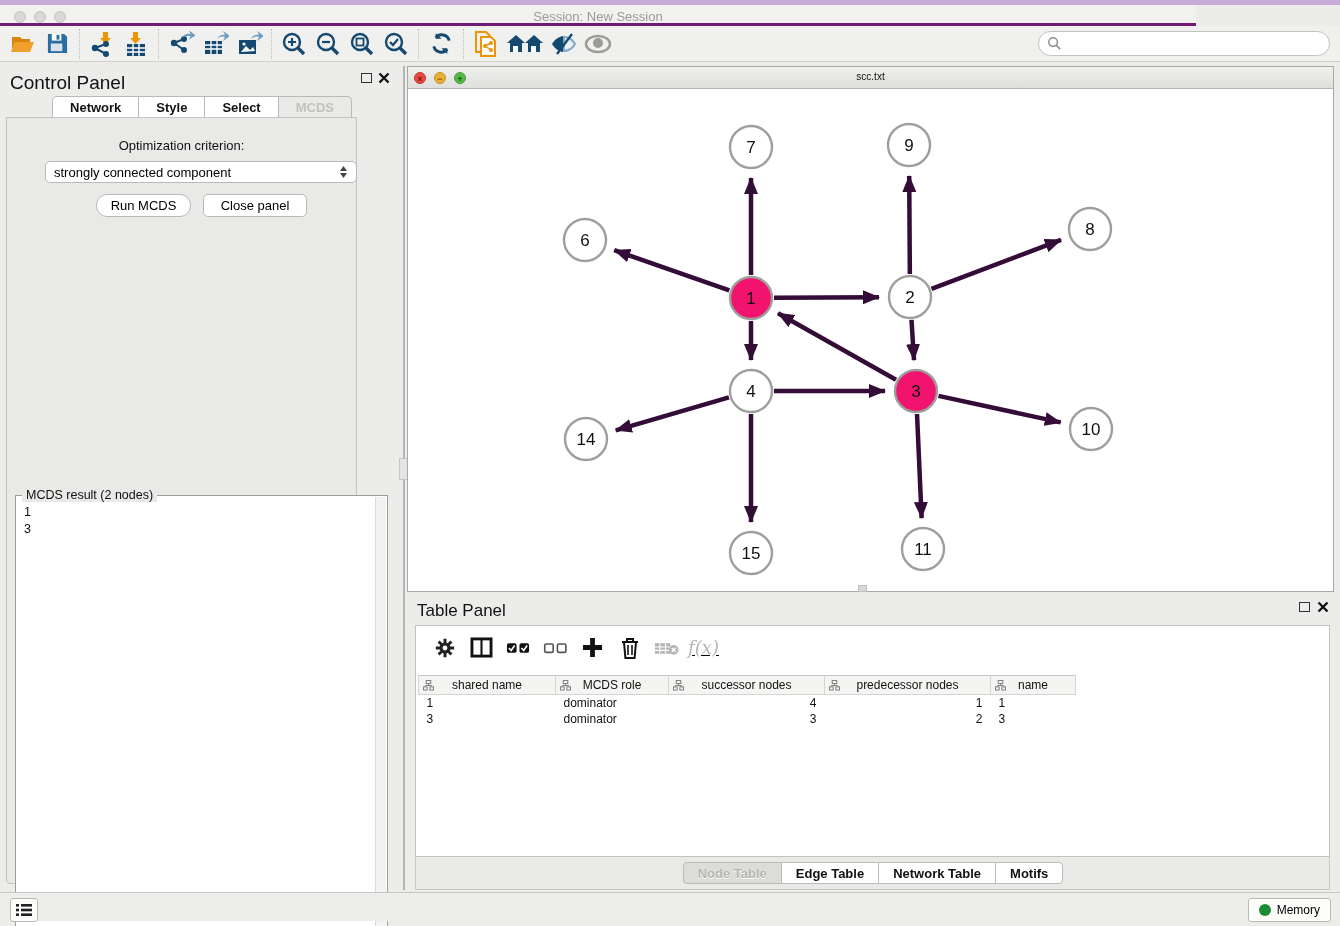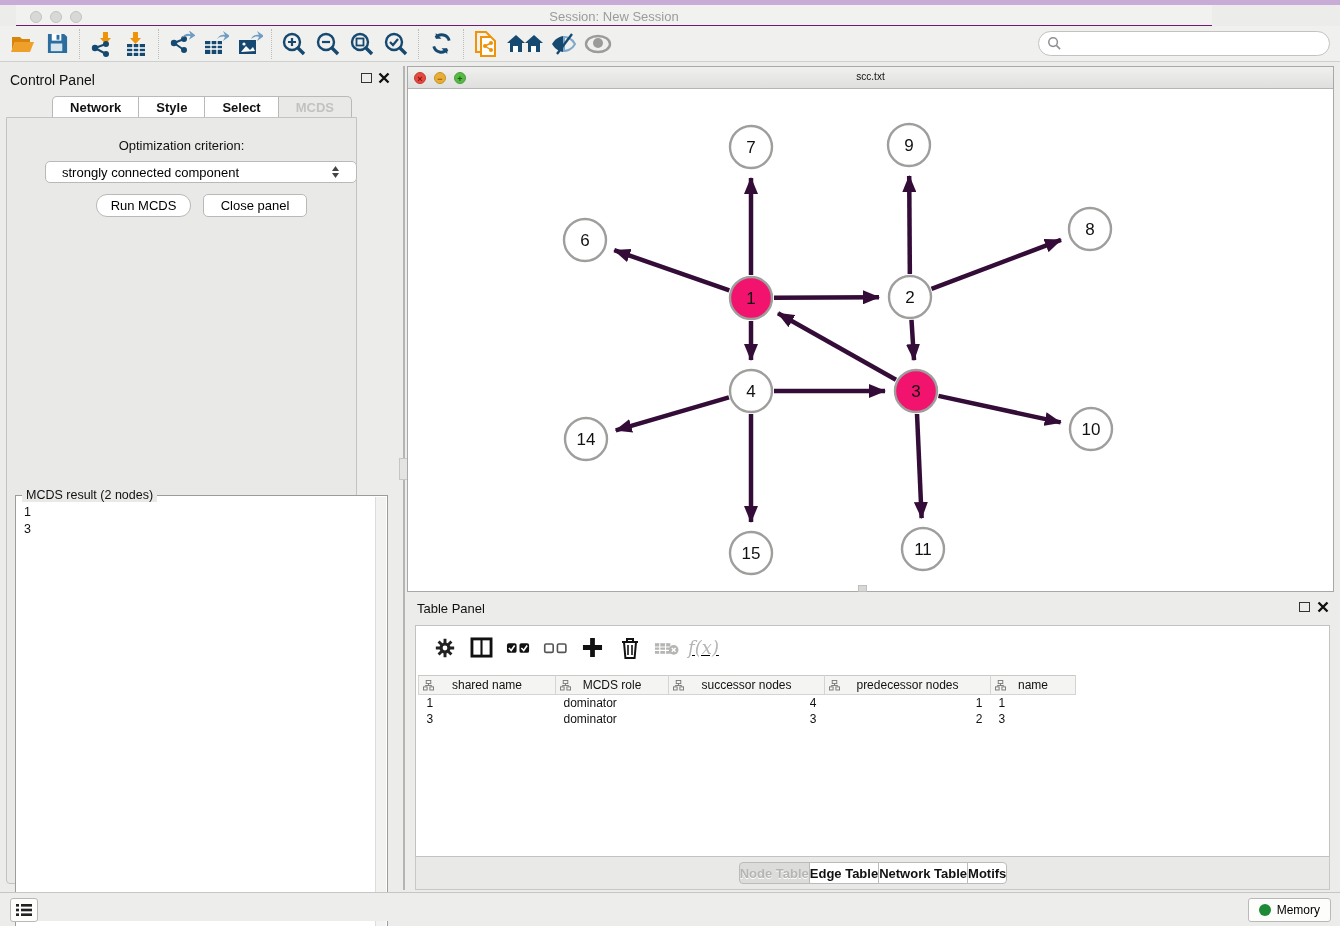--- a/index.html
+++ b/index.html
@@ -3,51 +3,51 @@
 <meta charset="utf-8">
 <style>
   * { margin:0; padding:0; box-sizing:border-box; }
   html,body { width:1340px; height:926px; overflow:hidden;
     font-family:"Liberation Sans","DejaVu Sans",sans-serif; background:#ECECEB; }
   .abs { position:absolute; }
 
   
   #accent-strip { left:0; top:0; width:1340px; height:5px; background:#C9ABD8; }
   #titlebar { left:0; top:5px; width:1196px; height:21px; background:#F1F1EF;
-    border-bottom:1px solid #701a75;margin-left:16px; }
+    border-bottom:3px solid #701a75; }
   .tl-dot { width:12px; height:12px; border-radius:50%; background:#D8D8D6;
     border:1px solid #C3C3C1; display:inline-block; margin-right:8px; }
   #window-title { position:absolute; left:0; right:0; top:4px; text-align:center;
     font-size:13px; color:#9B9B9B; }
 
   #main-toolbar { left:0; top:26px; width:1340px; height:36px; background:#F0F0EE;
     border-bottom:1px solid #CFCFCD; display:flex; align-items:center; }
   .tb-btn { width:34px; height:30px; display:flex; align-items:center; justify-content:center; }
   .tb-sep { width:1px; height:30px; border-left:1px dotted #BDBDBB; margin:0 5px; }
   #toolbar-search { position:absolute; right:10px; top:31px; width:292px; height:25px;
     border:1px solid #C2C2C0; border-radius:13px; background:#fff; display:flex;
     align-items:center; padding-left:8px; }
   #toolbar-search input { border:none; outline:none; width:250px; font-size:13px; background:transparent; }
 
   
   #cp-header { left:0; top:66px; width:403px; height:26px; }
-  #cp-title { position:absolute; left:10px; top:6px; font-size:14px; color:#111; }
+  #cp-title { position:absolute; left:10px; top:6px; font-size:19px; color:#111; }
   .mini-float { width:11px; height:10px; border:1.5px solid #333; display:inline-block; }
   #cp-tabs { left:6px; top:96px; width:391px; height:22px; display:flex; justify-content:center; }
   .cp-tab { height:22px; padding:0 17px; font-size:13px; font-weight:bold; color:#111;
     background:#fff; border:1px solid #B9B9B7; border-bottom:none; display:flex;
     align-items:center; margin-right:-1px;text-align:right; }
   .cp-tab:first-child { border-top-left-radius:5px; }
   .cp-tab.selected { background:#E9E9E8; color:#C2C2C0; border-top-right-radius:5px; }
   #cp-body { left:6px; top:117px; width:351px; height:767px; background:#E9E9E8;
     border:1px solid #C3C3C1; border-radius:0 0 4px 4px; }
   #opt-label { position:absolute; left:0; width:100%; top:20px; text-align:center; font-size:13px; color:#111; }
   #opt-select { position:absolute; left:38px; top:43px; width:312px; height:22px; background:#fff;
     border:1px solid #B9B9B7; border-radius:5px; font-size:13px; display:flex; align-items:center;
-    padding:0 16px; }
+    padding:0 8px; }
   #opt-select .stepper { margin-left:auto; display:flex; flex-direction:column; line-height:5px; }
   .cp-btn { position:absolute; top:76px; height:23px; background:#fff; border:1px solid #B9B9B7;
     border-radius:5px; font-size:13px; display:flex; align-items:center; justify-content:center; }
   #run-btn { left:89px; width:95px;border-radius:11px; }
   #closep-btn { left:196px; width:104px; }
   #result-box { position:absolute; left:8px; top:377px; width:373px; height:494px;
     border:1px solid #9C9C9A; background:#fff; }
   #result-legend { position:absolute; left:6px; top:-8px; background:#E9E9E8; padding:0 4px;
     font-size:12.5px; color:#111; }
   #result-lines { position:absolute; left:8px; top:8px; font-size:12.5px; color:#111; line-height:17px;
@@ -64,36 +64,36 @@
   #net-titlebar { position:absolute; left:0; top:0; width:100%; height:22px;
     background:linear-gradient(#F0F0EE,#DFDFDD); border-bottom:1px solid #B5B5B3; }
   .mac-dot { position:absolute; top:5px; width:12px; height:12px; border-radius:50%;
     font-size:9px; line-height:12px; text-align:center; font-weight:bold; }
   #net-title { position:absolute; left:0; right:0; top:4px; text-align:center; font-size:10px; color:#111; }
   #graph-svg { position:absolute; left:0; top:22px; }
   #net-grow { left:858px; top:585px; width:9px; height:7px; background:#D8D8D6; border:1px solid #BFBFBD; }
 
   
   #tp-header { left:407px; top:597px; width:927px; height:24px; }
-  #tp-title { position:absolute; left:10px; top:4px; font-size:13px; color:#111; }
+  #tp-title { position:absolute; left:10px; top:4px; font-size:17px; color:#111; }
   #tp-body { left:415px; top:625px; width:915px; height:232px; background:#fff;
     border:1px solid #C2C2C0; }
   #tp-toolbar { position:absolute; left:0; top:0; width:100%; height:43px; display:flex;
     align-items:center; padding-left:10px;text-decoration:underline; }
   .tpt-btn { width:37px; height:34px; display:flex; align-items:center; justify-content:center; }
   .fx-label { font-family:"DejaVu Serif",serif; font-style:italic; font-size:18px; color:#B5B5B3; }
   #node-table { position:absolute; left:2px; top:49px; border-collapse:collapse; table-layout:fixed; }
   #node-table th { background:#F4F4F2; border:1px solid #D4D4D2; border-top:1px solid #C8C8C6;
     height:19px; font-size:12px; font-weight:normal; color:#111; position:relative; text-align:center; }
   #node-table th .hier { position:absolute; left:4px; top:4px; }
   #node-table td { height:16px; font-size:12px; color:#111; padding:0 8px; border:none; }
   #node-table td.num { text-align:right; }
   #tp-tabs-strip { left:415px; top:857px; width:915px; height:33px; background:#E9E9E7;
     border:1px solid #C8C8C6; border-top:none; display:flex; justify-content:center; align-items:center; }
-  .tp-tab { height:22px; padding:0 0; background:#fff; border:1px solid #BBBBB9;
+  .tp-tab { height:22px; padding:0 14px; background:#fff; border:1px solid #BBBBB9;
     font-size:13px; font-weight:bold; color:#111; display:flex; align-items:center; margin-right:-1px; }
   .tp-tab:first-child { border-radius:4px 0 0 4px; }
   .tp-tab:last-child { border-radius:0 4px 4px 0; }
   .tp-tab.selected { background:#DCDCDA; color:#B5B5B3; text-shadow:0 1px 0 #fff; }
 
   
   #status-bar { left:0; top:892px; width:1340px; height:29px; background:#EDEDEB;
     border-top:1px solid #C6C6C4; }
   #list-btn { position:absolute; left:10px; top:5px; width:28px; height:24px; background:#FDFDFB;
     border:1px solid #B9B9B7; border-radius:3px; display:flex; align-items:center; justify-content:center; }

